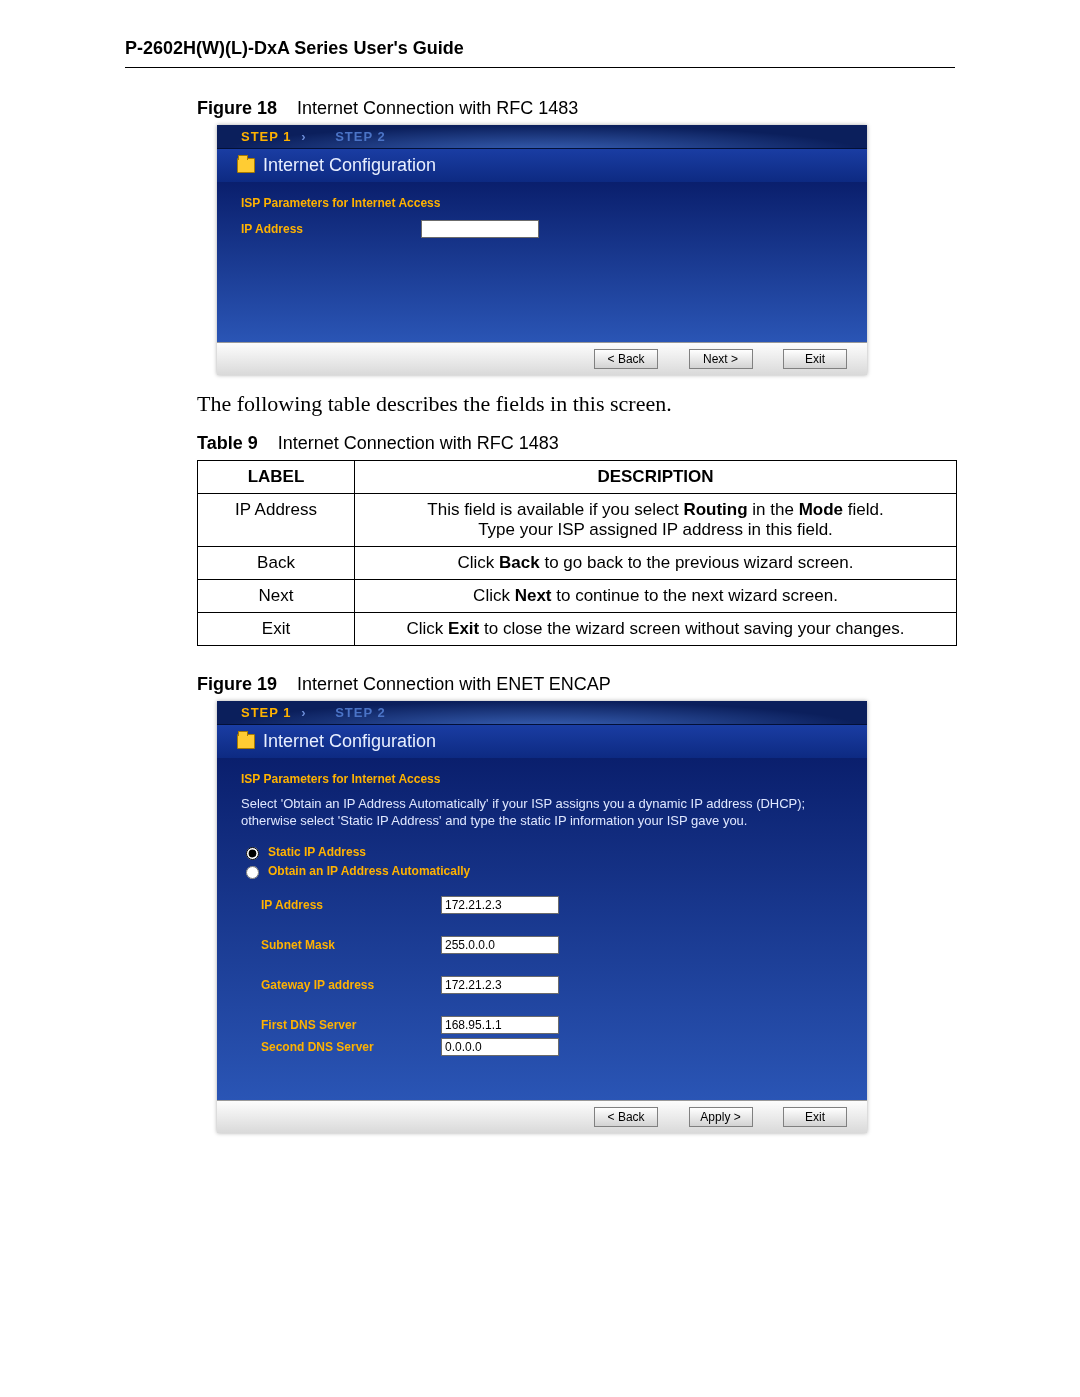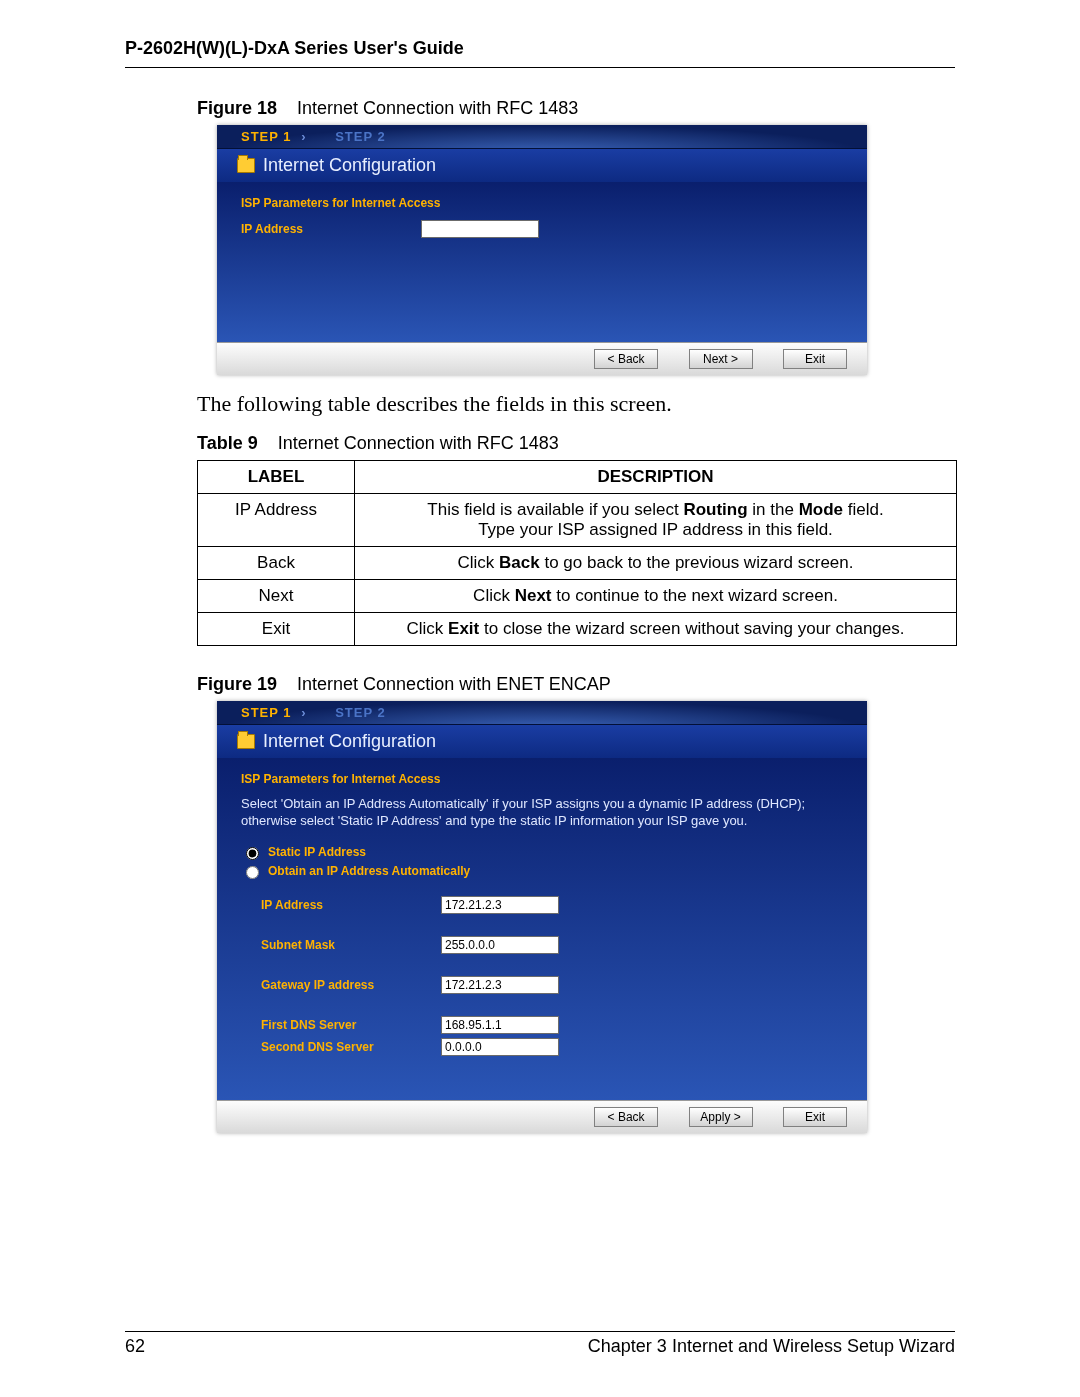--- a/index.html
+++ b/index.html
@@ -298,21 +298,14 @@
       </div>
       <div style="height:20px;"></div>
     </div>
     <div class="wizard-footer">
       <button>&lt; Back</button>
       <button>Apply &gt;</button>
       <button>Exit</button>
     </div>
   </div>
 
-  <div class="page-foot">
-    <hr>
-    <div class="row">
-      <span>62</span>
-      <span>Chapter 3 Internet and Wireless Setup Wizard</span>
-    </div>
-  </div>
 
 </div>
 
 </body></html>

